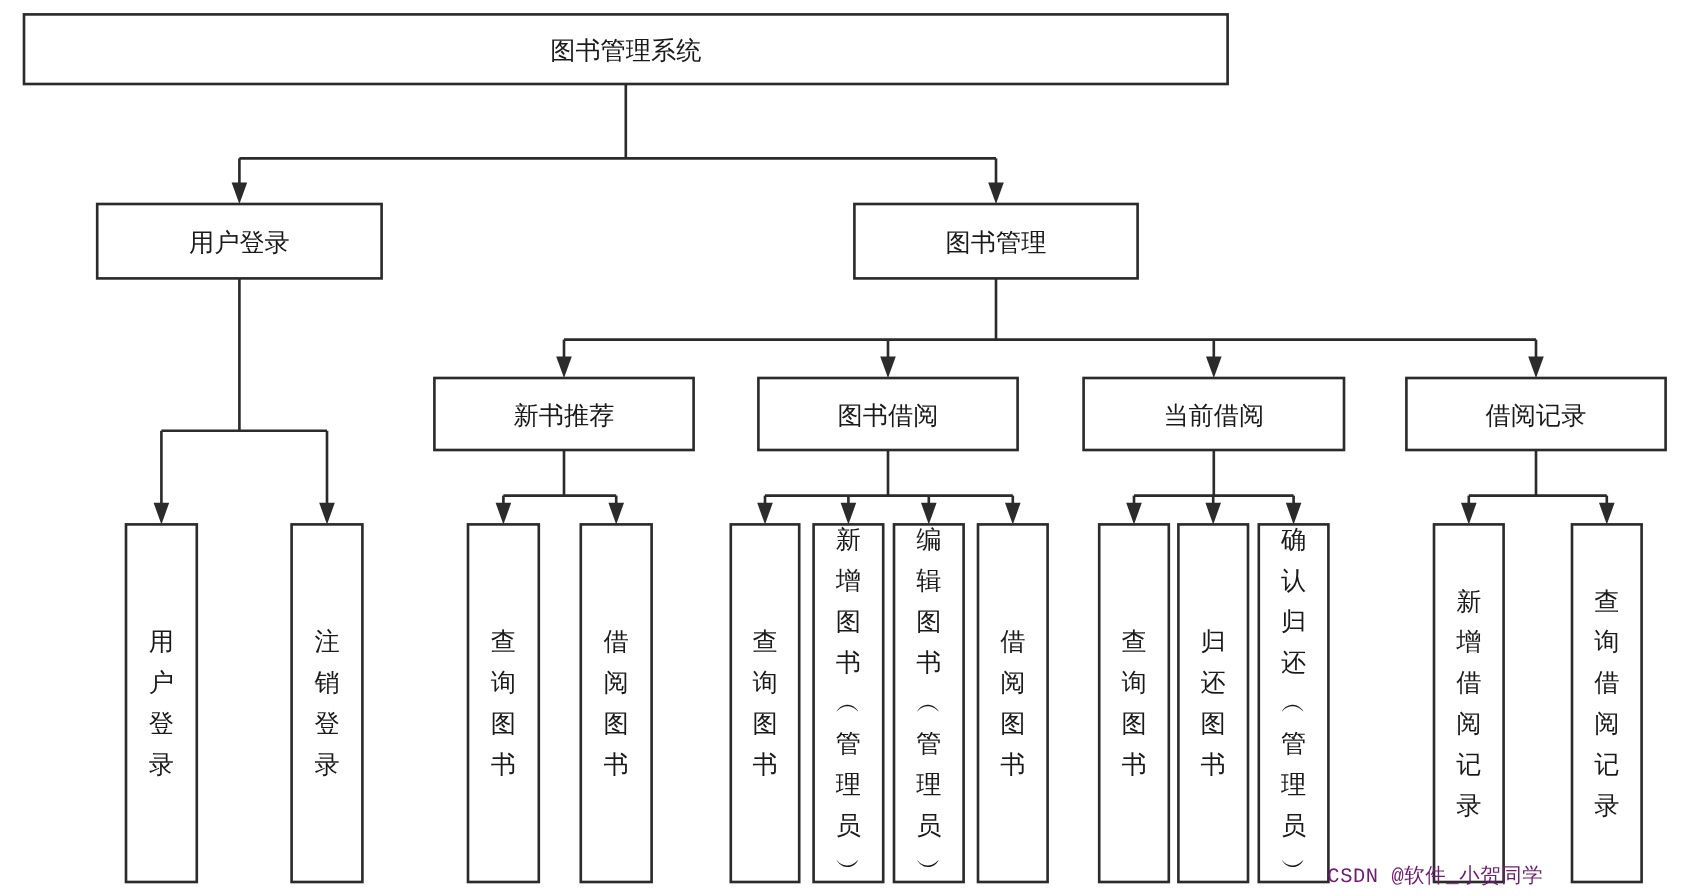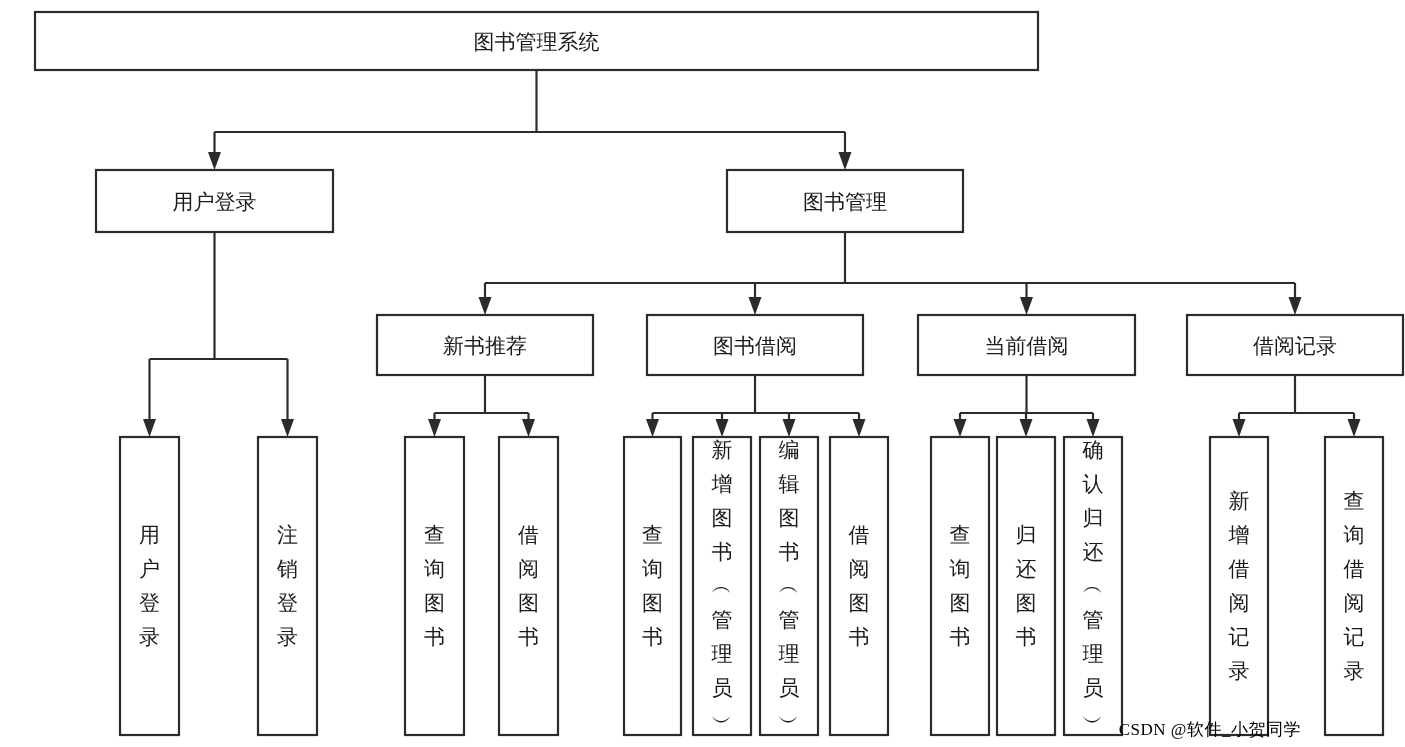--- a/index.html
+++ b/index.html
@@ -9,21 +9,21 @@
   }
   body {
     width: 1405px;
     height: 747px;
     font-family: "DejaVu Sans", "Liberation Sans", sans-serif;
     overflow: hidden;
     position: relative;
   }
   #diagram-root {
     position: absolute;
-    left: 15px;
+    left: 0;
     top: 0;
     width: 1294px;
     height: 747px;
   }
   svg.flow {
     display: block;
     width: 1405px;
     height: 747px;
   }
   .node-rect {
@@ -53,23 +53,23 @@
     font-family: "DejaVu Sans", "Liberation Sans", sans-serif;
     font-size: 21px;
     fill: #1a1a1a;
     text-anchor: middle;
     dominant-baseline: central;
   }
   .watermark {
     position: absolute;
     right: 8px;
     bottom: 6px;
-    font-family: Liberation Serif, serif;
+    font-family: Liberation Mono, monospace;
     font-size: 17px;
-    color: #000000;
+    color: #701a75;
     letter-spacing: 0.5px;
     white-space: nowrap;
     pointer-events: none;
     text-align: right;
   }
 </style>
 </head>
 <body>
 
 <div id="diagram-root">

